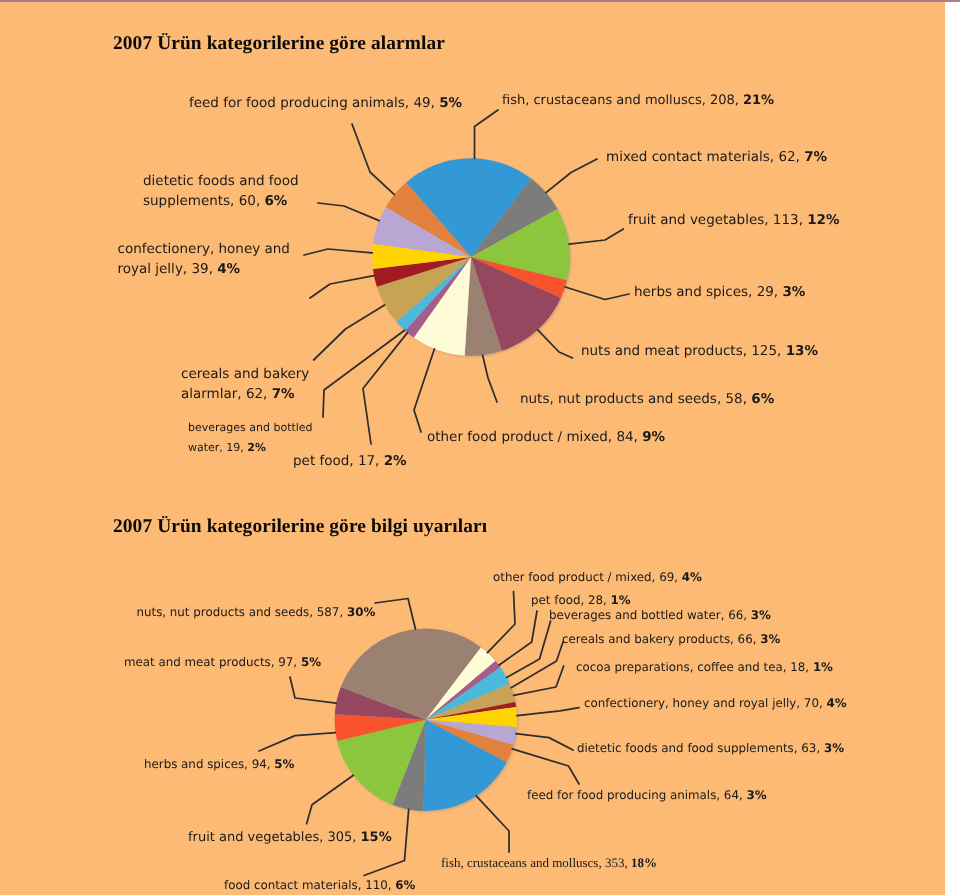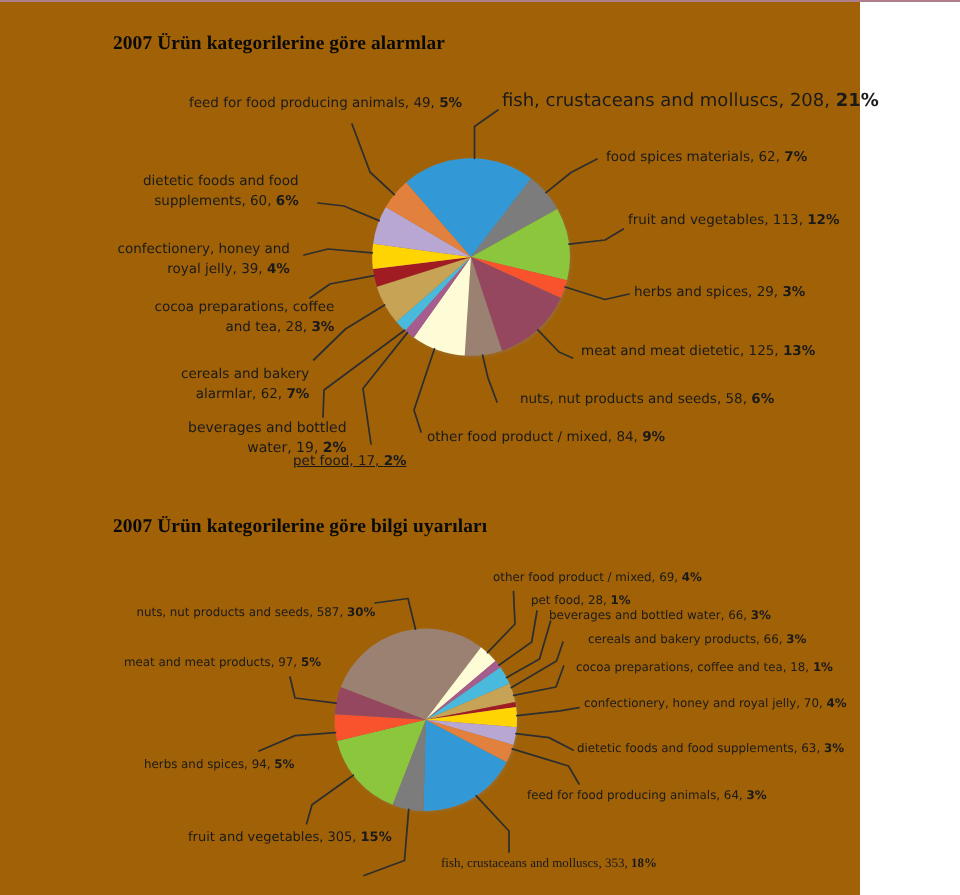--- a/index.html
+++ b/index.html
@@ -1,19 +1,19 @@
 <!DOCTYPE html>
 <html><head>
 <meta charset="utf-8">
 <style>
   html,body{margin:0;padding:0;}
   *{-webkit-font-smoothing:antialiased;text-rendering:geometricPrecision;}
   body{width:960px;height:895px;background:#ffffff;overflow:hidden;
        font-family:"DejaVu Sans",sans-serif;}
-  .page{position:relative;width:860px;height:895px;background:#a16207;text-align:right;}
+  .page{position:relative;width:945px;height:895px;background:#fdba74;}
   .rule{position:absolute;left:0;top:0;width:960px;height:1.6px;background:#ae7e8b;}
   .ctitle{position:absolute;font-family:"Liberation Serif",serif;font-weight:bold;
           font-size:19.4px;color:#0a0a0a;white-space:nowrap;letter-spacing:.1px;}
   svg.layer{position:absolute;left:0;top:0;width:960px;height:895px;}
   .lbl{position:absolute;color:#1a1a1a;white-space:pre;}
   .lbl b{font-weight:bold;}
 </style>
 </head>
 <body>
 
@@ -80,31 +80,30 @@
       <polyline points="421,432 414,410 434.48,348.8"></polyline>
       <polyline points="371,444 363,388.5 407.45,332.65"></polyline>
       <polyline points="323,417 324,390 404.62,330.18"></polyline>
       <polyline points="313.6,360 345.5,329 384.61,304.94"></polyline>
       <polyline points="310,298 330,284 373.99,275.7"></polyline>
       <polyline points="304,255 328,249 372.28,252.95"></polyline>
       <polyline points="318,203 344,206 379.13,220.65"></polyline>
       <polyline points="352,124 370,172 394.35,194.66"></polyline>
     </g>
   </svg>
-  <div class="lbl" style="left:502px;top:90.75px;font-size:18px;line-height:20.5px;"><span>fish, crustaceans and molluscs, 208, </span><b>21%</b></div>
-  <div class="lbl" style="left:606px;top:146.75px;font-size:13.5px;line-height:20.5px;"><span>food spices materials, 62, </span><b>7%</b></div>
+  <div class="lbl" style="left:502px;top:90.75px;font-size:13px;line-height:20.5px;"><span>fish, crustaceans and molluscs, 208, </span><b>21%</b></div>
+  <div class="lbl" style="left:606px;top:146.75px;font-size:13.5px;line-height:20.5px;"><span>mixed contact materials, 62, </span><b>7%</b></div>
   <div class="lbl" style="left:628px;top:209.75px;font-size:13.5px;line-height:20.5px;"><span>fruit and vegetables, 113, </span><b>12%</b></div>
   <div class="lbl" style="left:634px;top:281.75px;font-size:13.5px;line-height:20.5px;"><span>herbs and spices, 29, </span><b>3%</b></div>
-  <div class="lbl" style="left:581px;top:340.75px;font-size:13.5px;line-height:20.5px;"><span>meat and meat dietetic, 125, </span><b>13%</b></div>
+  <div class="lbl" style="left:581px;top:340.75px;font-size:13.5px;line-height:20.5px;"><span>nuts and meat products, 125, </span><b>13%</b></div>
   <div class="lbl" style="left:520px;top:388.75px;font-size:13.5px;line-height:20.5px;"><span>nuts, nut products and seeds, 58, </span><b>6%</b></div>
   <div class="lbl" style="left:427px;top:426.75px;font-size:13.5px;line-height:20.5px;"><span>other food product / mixed, 84, </span><b>9%</b></div>
-  <div class="lbl" style="left:293px;top:450.75px;font-size:13.5px;line-height:20.5px;text-decoration:underline;"><span>pet food, 17, </span><b>2%</b></div>
-  <div class="lbl" style="left:188px;top:417.75px;font-size:14px;line-height:20.5px;"><span>beverages and bottled</span><br><span>water, 19, </span><b>2%</b></div>
+  <div class="lbl" style="left:293px;top:450.75px;font-size:13.5px;line-height:20.5px;"><span>pet food, 17, </span><b>2%</b></div>
+  <div class="lbl" style="left:188px;top:417.75px;font-size:11px;line-height:20.5px;"><span>beverages and bottled</span><br><span>water, 19, </span><b>2%</b></div>
   <div class="lbl" style="left:181px;top:363.75px;font-size:13.5px;line-height:20.5px;"><span>cereals and bakery</span><br><span>alarmlar, 62, </span><b>7%</b></div>
-  <div class="lbl" style="left:154.5px;top:296.75px;font-size:13.5px;line-height:20.5px;"><span>cocoa preparations, coffee</span><br><span>and tea, 28, </span><b>3%</b></div>
   <div class="lbl" style="left:117.5px;top:238.75px;font-size:13.5px;line-height:20.5px;"><span>confectionery, honey and</span><br><span>royal jelly, 39, </span><b>4%</b></div>
   <div class="lbl" style="left:143px;top:170.75px;font-size:13.5px;line-height:20.5px;"><span>dietetic foods and food</span><br><span>supplements, 60, </span><b>6%</b></div>
   <div class="lbl" style="left:189px;top:92.75px;font-size:13.5px;line-height:20.5px;"><span>feed for food producing animals, 49, </span><b>5%</b></div>
   <div class="ctitle" style="left: 113px; top: 515.5px;">2007 Ürün kategorilerine göre bilgi uyarıları</div>
   <svg class="layer" viewBox="0 0 960 895">
     <defs>
         <filter id="sh1" x="-30%" y="-30%" width="180%" height="180%">
           <feDropShadow dx="1.2" dy="1.2" stdDeviation="1.3" flood-color="#808080" flood-opacity="0.38"></feDropShadow>
         </filter>
       </defs>
@@ -163,25 +162,26 @@
       <polyline points="537,611 531.7,642 498.85,665.2"></polyline>
       <polyline points="550.6,621 539.5,659 506.64,677.59"></polyline>
       <polyline points="563,642 556.5,661 511.15,687.67"></polyline>
       <polyline points="563.7,666 556,687 513.64,695.28"></polyline>
       <polyline points="579,707.6 560,710.8 516.9,715.6"></polyline>
       <polyline points="573,750 549,737.6 515.95,733.59"></polyline>
       <polyline points="579,784 568.5,766 512.23,748.91"></polyline>
     </g>
   </svg>
   <div class="lbl" style="left:441px;top:852.5px;font-size:13px;line-height:19.0px;font-family:Liberation Serif, serif;"><span>fish, crustaceans and molluscs, 353, </span><b>18%</b></div>
+  <div class="lbl" style="left:224px;top:875.5px;font-size:11.85px;line-height:19.0px;"><span>food contact materials, 110, </span><b>6%</b></div>
   <div class="lbl" style="left:171px;top:827.5px;font-size:13px;line-height:19.0px;margin-left:17px;"><span>fruit and vegetables, 305, </span><b>15%</b></div>
   <div class="lbl" style="left:144px;top:754.5px;font-size:11.85px;line-height:19.0px;"><span>herbs and spices, 94, </span><b>5%</b></div>
   <div class="lbl" style="left:124px;top:652.5px;font-size:11.85px;line-height:19.0px;"><span>meat and meat products, 97, </span><b>5%</b></div>
   <div class="lbl" style="left:136.5px;top:602.5px;font-size:11.85px;line-height:19.0px;"><span>nuts, nut products and seeds, 587, </span><b>30%</b></div>
   <div class="lbl" style="left:493px;top:567.5px;font-size:11.85px;line-height:19.0px;"><span>other food product / mixed, 69, </span><b>4%</b></div>
   <div class="lbl" style="left:531px;top:590.5px;font-size:11.85px;line-height:19.0px;"><span>pet food, 28, </span><b>1%</b></div>
   <div class="lbl" style="left:549px;top:605.5px;font-size:11.85px;line-height:19.0px;"><span>beverages and bottled water, 66, </span><b>3%</b></div>
-  <div class="lbl" style="left:588px;top:629.5px;font-size:11.85px;line-height:19.0px;"><span>cereals and bakery products, 66, </span><b>3%</b></div>
+  <div class="lbl" style="left:562px;top:629.5px;font-size:11.85px;line-height:19.0px;"><span>cereals and bakery products, 66, </span><b>3%</b></div>
   <div class="lbl" style="left:576px;top:657.5px;font-size:11.85px;line-height:19.0px;"><span>cocoa preparations, coffee and tea, 18, </span><b>1%</b></div>
   <div class="lbl" style="left:584px;top:693.5px;font-size:11.85px;line-height:19.0px;"><span>confectionery, honey and royal jelly, 70, </span><b>4%</b></div>
   <div class="lbl" style="left:577px;top:738.5px;font-size:11.85px;line-height:19.0px;"><span>dietetic foods and food supplements, 63, </span><b>3%</b></div>
   <div class="lbl" style="left:527px;top:785.5px;font-size:11.85px;line-height:19.0px;"><span>feed for food producing animals, 64, </span><b>3%</b></div>
 </div>
 
 </body></html>

